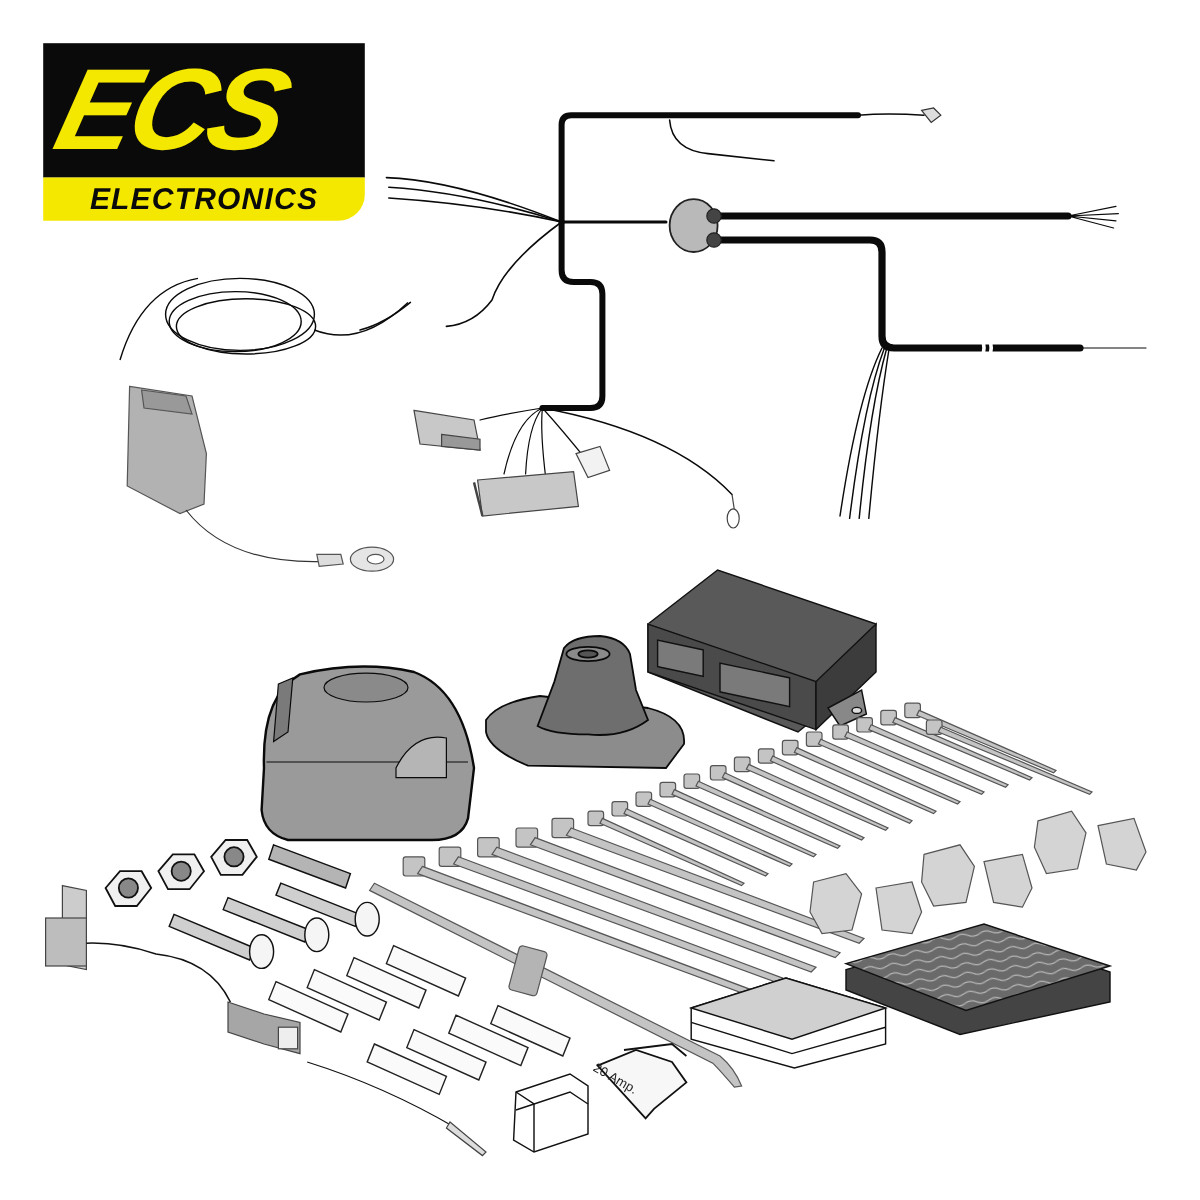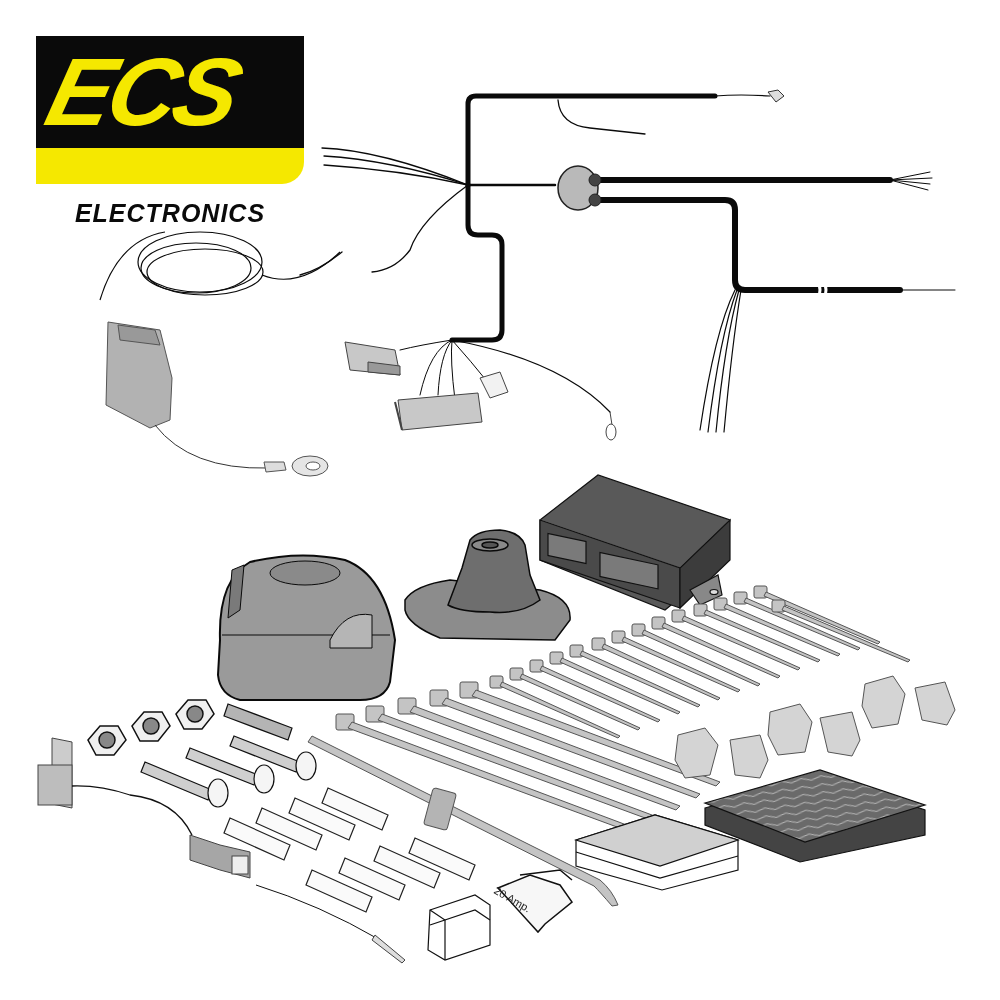--- a/index.html
+++ b/index.html
@@ -3,21 +3,21 @@
 <meta charset="utf-8">
 <style>
   html, body { margin:0; padding:0; background:#ffffff; }
   body { width:1000px; height:1000px; position:relative; overflow:hidden; font-family:"Liberation Sans", sans-serif; }
   .layer { position:absolute; left:0; top:0; }
   .logo { position:absolute; left:36px; top:36px; width:268px; height:148px; }
   .logo-top { position:absolute; left:0; top:0; width:268px; height:112px; background:#0a0a0a; border-radius:0 0 0 0; }
   .logo-bottom { position:absolute; left:0; top:112px; width:268px; height:36px; background:#f5e800; border-radius:0 0 22px 0; }
   .logo-top { border-top-left-radius:0; }
   .logo-mark { position:absolute; left:14px; top:4px; font-family:"Liberation Sans", sans-serif; font-weight:bold; font-style:italic; font-size:96px; letter-spacing:-4px; color:#f5e800; transform:skewX(-14deg); line-height:104px; }
-  .logo-sub { position:absolute; left:0; top:114px; width:268px; text-align:center; font-family:"Liberation Sans", sans-serif; font-weight:bold; font-style:italic; font-size:25px; letter-spacing:1px; color:#0a0a0a; line-height:32px;margin-top:47px; }
+  .logo-sub { position:absolute; left:0; top:114px; width:268px; text-align:center; font-family:"Liberation Sans", sans-serif; font-weight:bold; font-style:italic; font-size:25px; letter-spacing:1px; color:#0a0a0a; line-height:32px; }
   .fuse-label { position:absolute; left:498px; top:884px; font-size:11px; color:#222; transform:rotate(30deg); transform-origin:left top; }
 </style>
 </head>
 <body>
 
 <div class="logo">
   <div class="logo-top">
     <div class="logo-mark">ECS</div>
   </div>
   <div class="logo-bottom"></div>

